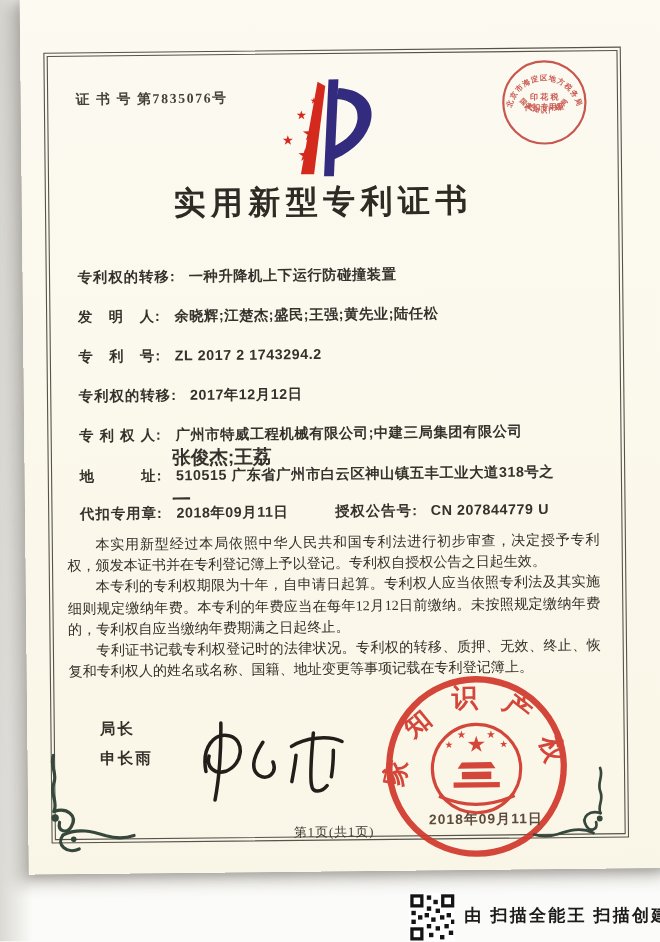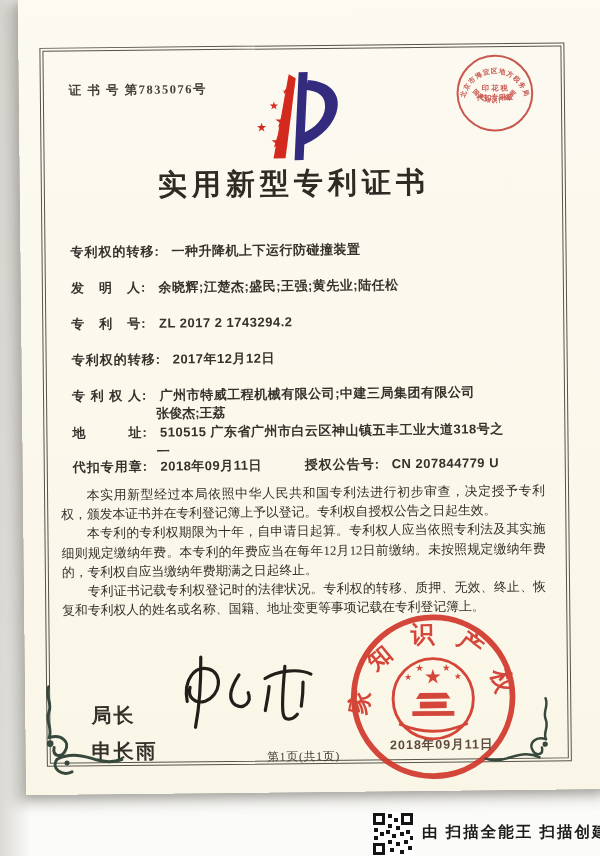--- a/index.html
+++ b/index.html
@@ -37,30 +37,30 @@
     font-family:"Liberation Serif",serif;font-weight:700;
     font-size:29px;letter-spacing:5px;color:#2e2b25;white-space:nowrap;
   }
   
   .field{position:absolute;left:50px;white-space:nowrap;
     font-size:13px;font-weight:700;color:#35322c;}
   .field .lbl{display:inline-block;min-width:76px;letter-spacing:1px;}
   .field .val{margin-left:8px;letter-spacing:0.5px;}
   .field .lbl2{margin-left:39px;letter-spacing:1px;}
   .cont-line{position:absolute;left:134px;white-space:nowrap;
-    font-size:13px;font-weight:700;color:#35322c;}
+    font-size:17px;font-weight:700;color:#35322c;}
   
   .bodytext{
     position:absolute;left:38px;top:492px;width:484px;
     font-family:"Liberation Serif",serif;font-size:12.8px;line-height:19.2px;
     color:#33302a;text-align:justify;
   }
   .bodytext p{margin:0;text-indent:2em;}
   
-  .director{position:absolute;left:66px;top:708px;font-size:20px;font-weight:700;color:#34312b;}
+  .director{position:absolute;left:66px;top:660px;font-size:14px;font-weight:700;color:#34312b;}
   .director div{margin-bottom:9px;letter-spacing:2px;}
   .signature{position:absolute;left:140px;top:656px;width:175px;height:95px;}
   .seal{position:absolute;left:322px;top:620px;width:172px;height:172px;opacity:0.92;}
   .seal-date{
     position:absolute;left:338px;top:746px;width:156px;text-align:center;
     font-size:12.5px;font-weight:700;color:#5d4a3c;letter-spacing:1px;
   }
   .page-footer{
     position:absolute;left:173px;top:757px;width:210px;text-align:center;
     font-family:"Liberation Serif",serif;font-size:11.5px;color:#3a372f;letter-spacing:1px;

